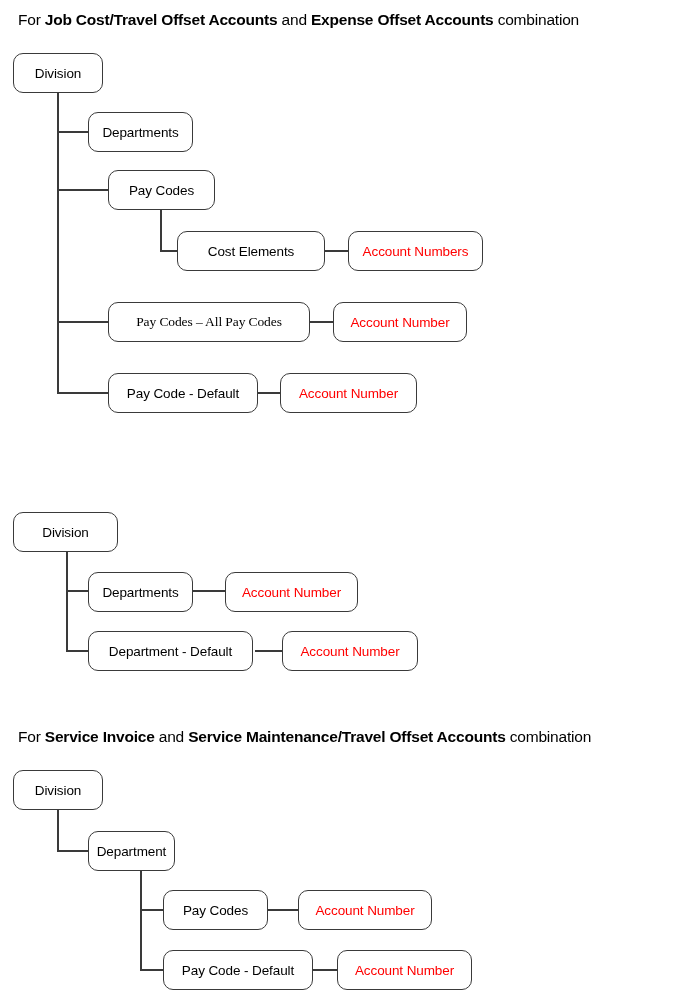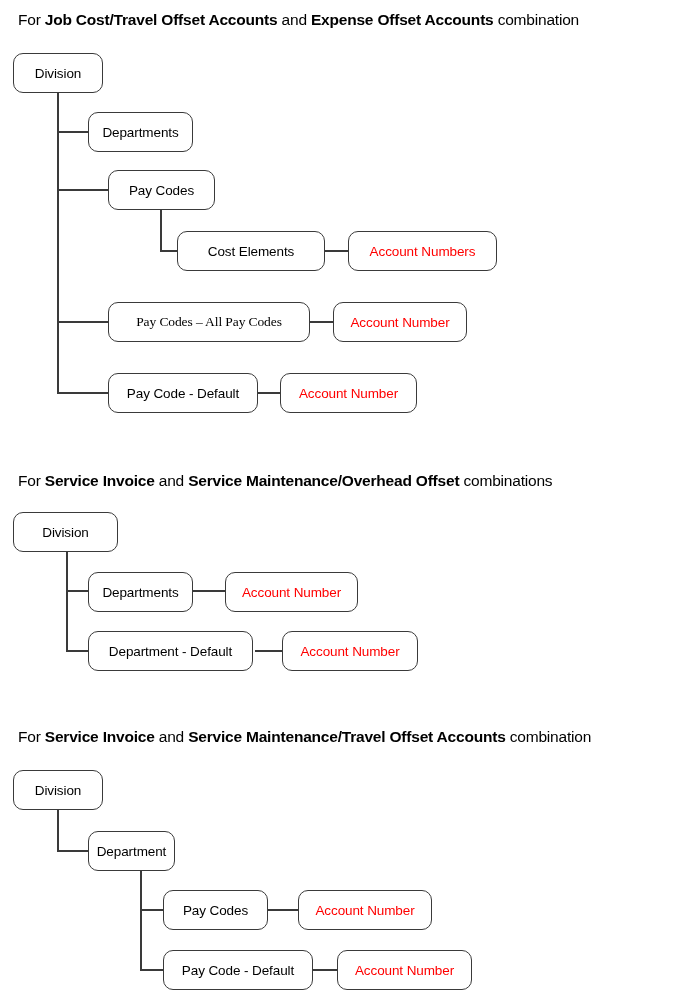--- a/index.html
+++ b/index.html
@@ -66,39 +66,36 @@
     </div>
   <div class="node" style="left:88px; top:112px; width:105px; height:40px;">
       <span>Departments</span>
     </div>
   <div class="node" style="left:108px; top:170px; width:107px; height:40px;">
       <span>Pay Codes</span>
     </div>
   <div class="node" style="left:177px; top:231px; width:148px; height:40px;align-items:center;">
       <span>Cost Elements</span>
     </div>
-  <div class="node red" style="left:348px; top:231px; width:149px; height:40px;">
+  <div class="node red" style="left:348px; top:231px; width:135px; height:40px;">
       <span>Account Numbers</span>
     </div>
   <div class="node" style="left:108px; top:302px; width:202px; height:40px;font-family:Liberation Serif, serif;">
       <span>Pay Codes – All Pay Codes</span>
     </div>
   <div class="node red" style="left:333px; top:302px; width:134px; height:40px;">
       <span>Account Number</span>
     </div>
   <div class="node" style="left:108px; top:373px; width:150px; height:40px;">
       <span>Pay Code - Default</span>
     </div>
   <div class="node red" style="left:280px; top:373px; width:137px; height:40px;">
       <span>Account Number</span>
     </div>
 
-  <div class="heading" style="left:8px; top:471px;">
-    <span>For </span><span class="b">Service Invoice</span><span> and </span><span class="b">Service Maintenance/Overhead Offset</span><span> combinations</span>
-  </div>
 
   <div class="line" style="left:66px; top:552px; width:2px; height:100px;"></div>
   <div class="line" style="left:66px; top:590px; width:22px; height:2px;"></div>
   <div class="line" style="left:193px; top:590px; width:32px; height:2px;"></div>
   <div class="line" style="left:66px; top:650px; width:22px; height:2px;"></div>
   <div class="line" style="left:255px; top:650px; width:27px; height:2px;"></div>
 
   <div class="node" style="left:13px; top:512px; width:105px; height:40px;">
       <span>Division</span>
     </div>

